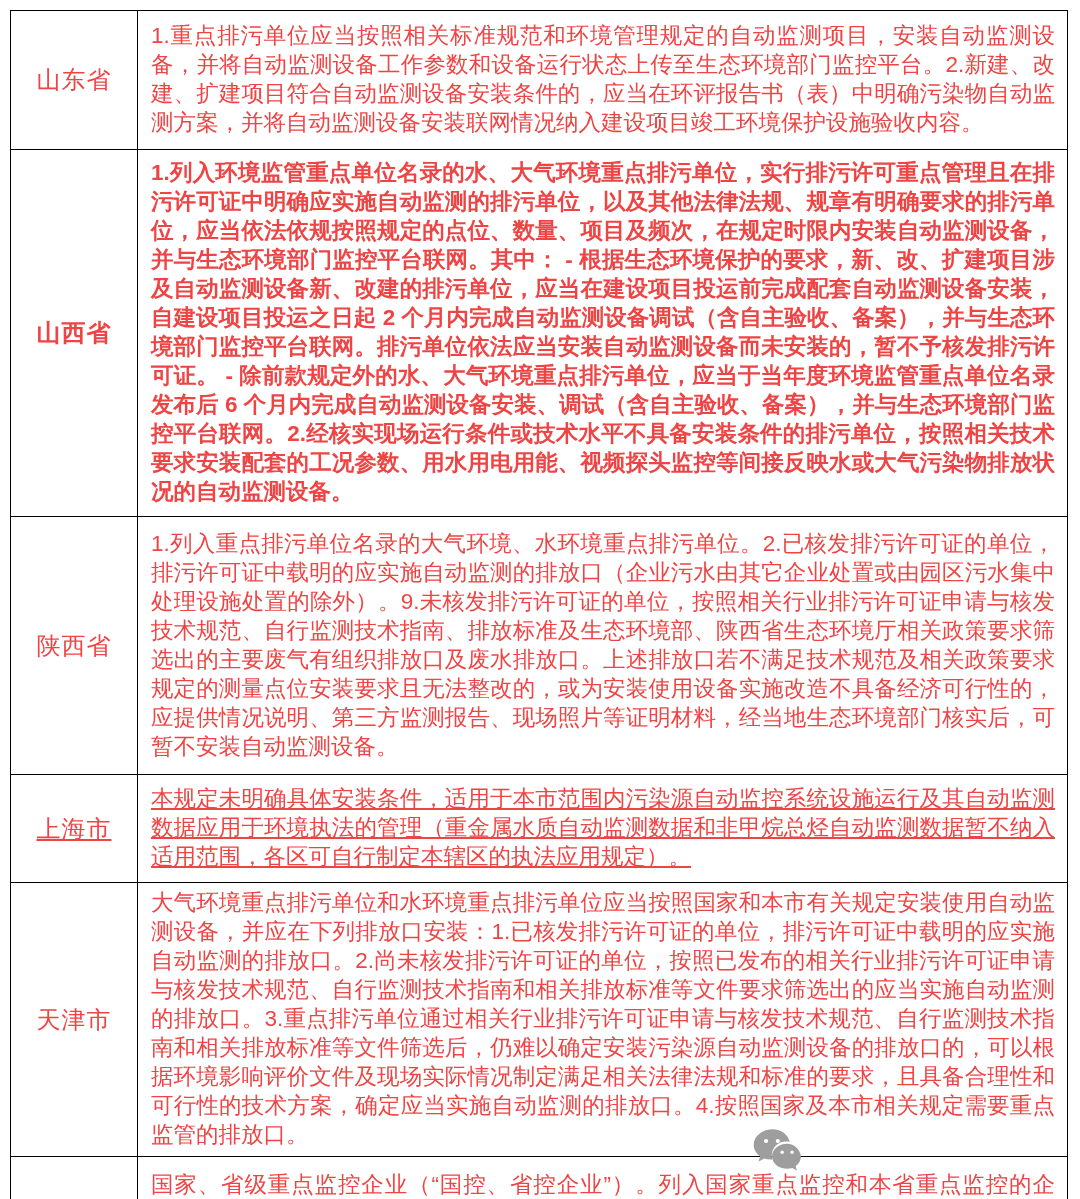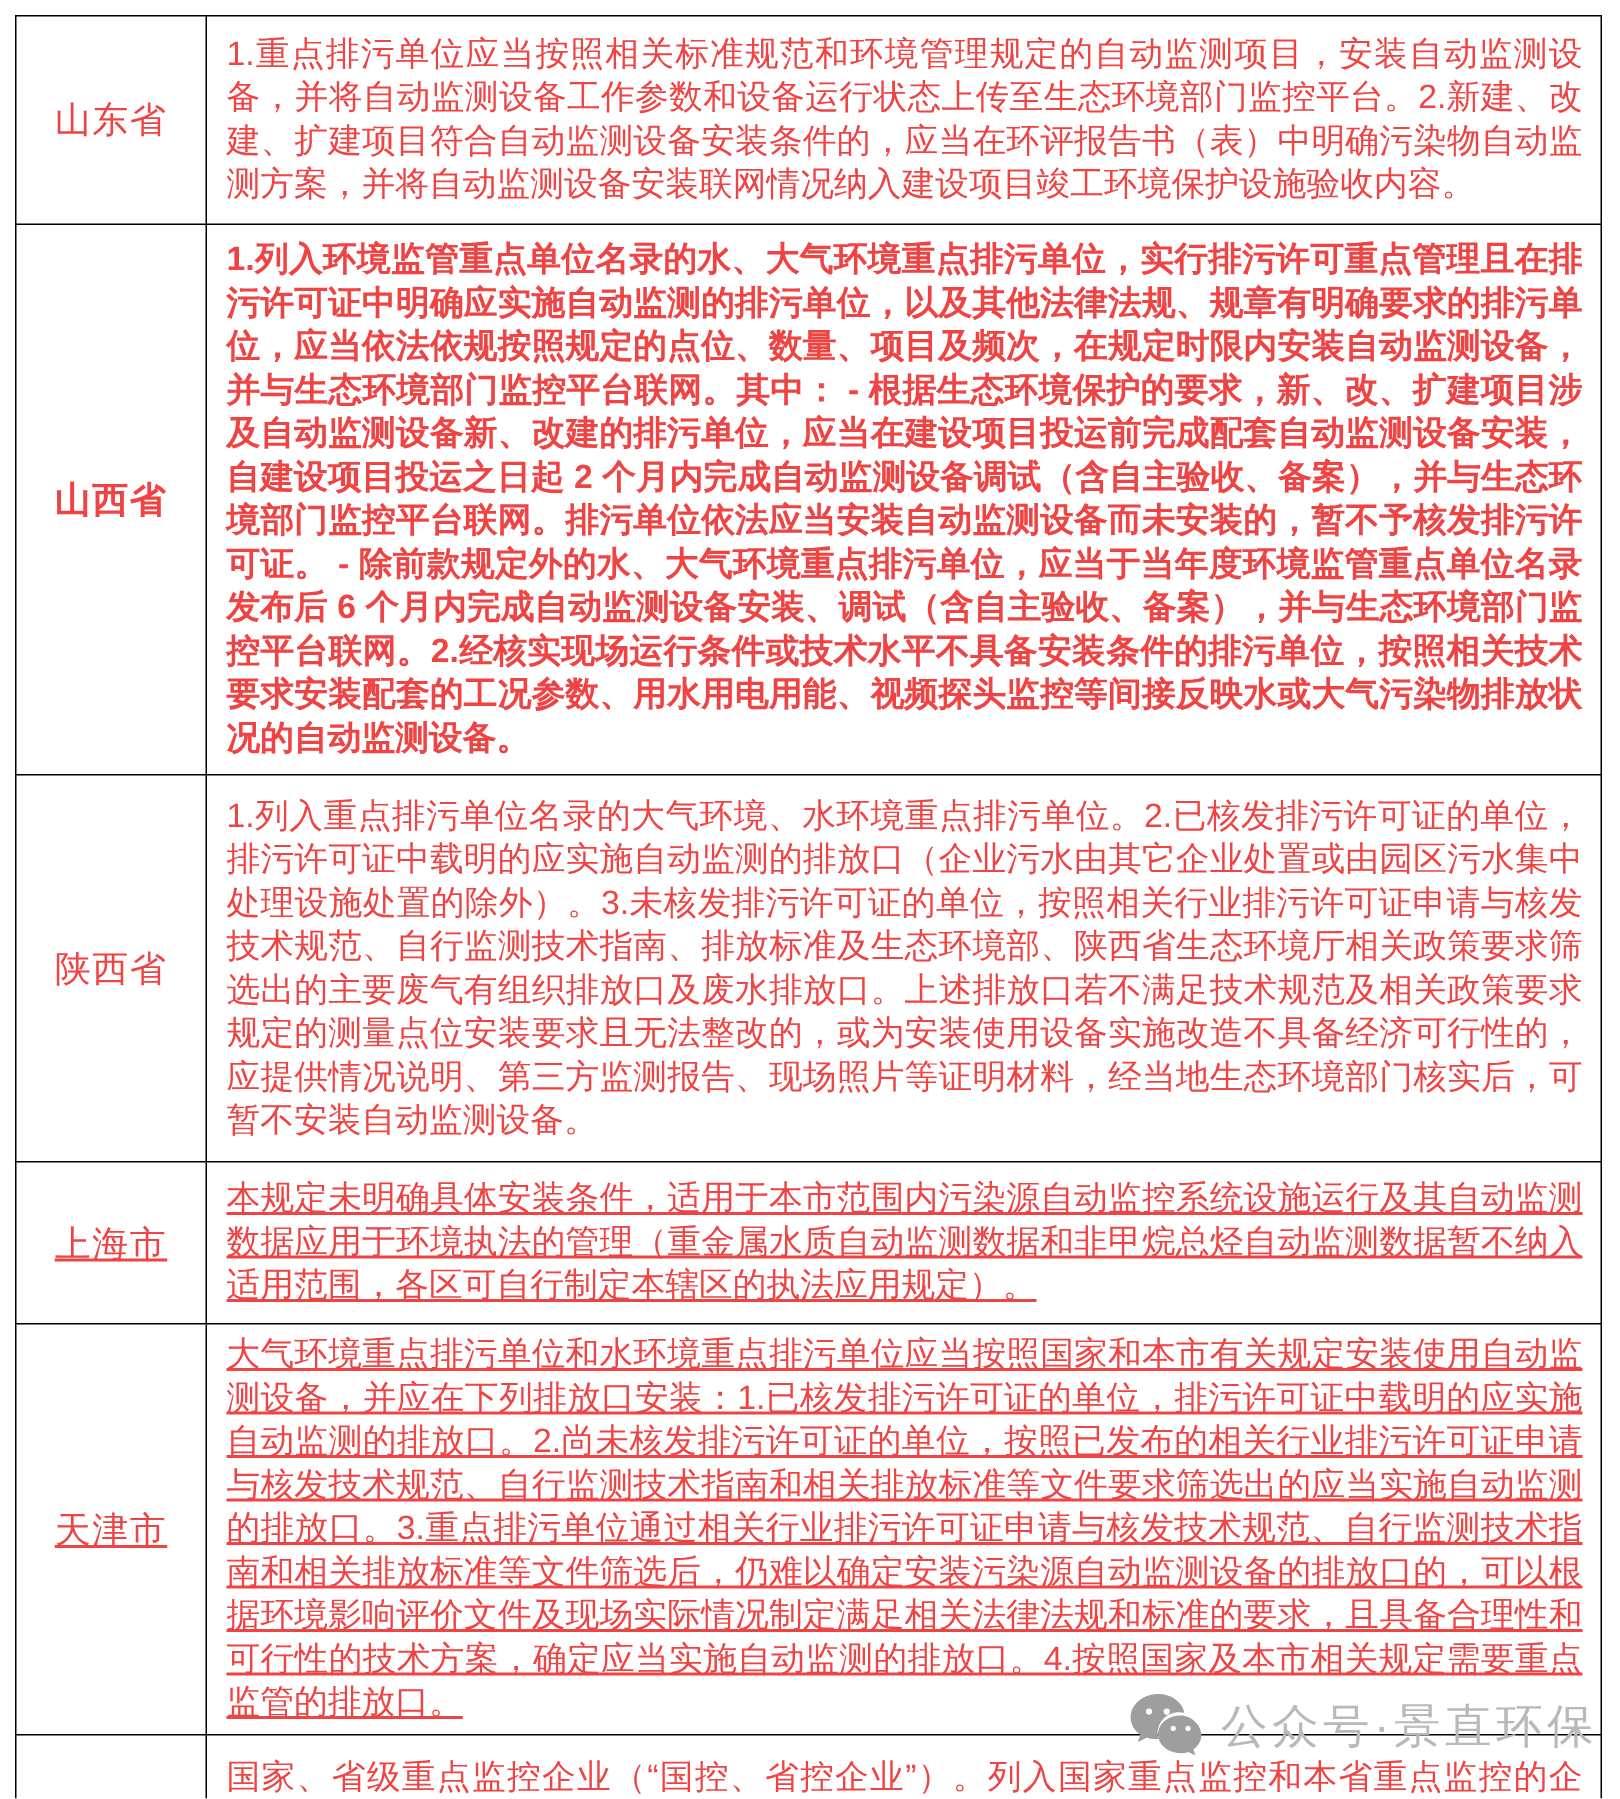--- a/index.html
+++ b/index.html
@@ -38,21 +38,21 @@
   td.content {
     font-size: 22.5px;
     line-height: 29px;
     text-align: justify;
     padding: 5px 12px 7px 13px;
   }
   tr.r1 td { height: 126px; }
   tr.r2 td { height: 354px; font-weight: bold; }
   tr.r3 td { height: 245px; }
   tr.r4 td { height: 95px; text-decoration: underline;  }
-  tr.r5 td { height: 260px; text-decoration: underline; }
+  tr.r5 td { height: 260px; }
   tr.r6 td { height: 102px; }
 
   .watermark {
     position: absolute;
     left: 752px;
     top: 1128px;
     display: flex;
     align-items: center;
     color: #b9b9b9;
     pointer-events: none;
@@ -79,21 +79,21 @@
       <tr class="r1">
         <td class="province">山东省</td>
         <td class="content">1.重点排污单位应当按照相关标准规范和环境管理规定的自动监测项目，安装自动监测设备，并将自动监测设备工作参数和设备运行状态上传至生态环境部门监控平台。2.新建、改建、扩建项目符合自动监测设备安装条件的，应当在环评报告书（表）中明确污染物自动监测方案，并将自动监测设备安装联网情况纳入建设项目竣工环境保护设施验收内容。</td>
       </tr>
       <tr class="r2">
         <td class="province">山西省</td>
         <td class="content">1.列入环境监管重点单位名录的水、大气环境重点排污单位，实行排污许可重点管理且在排污许可证中明确应实施自动监测的排污单位，以及其他法律法规、规章有明确要求的排污单位，应当依法依规按照规定的点位、数量、项目及频次，在规定时限内安装自动监测设备，并与生态环境部门监控平台联网。其中： - 根据生态环境保护的要求，新、改、扩建项目涉及自动监测设备新、改建的排污单位，应当在建设项目投运前完成配套自动监测设备安装，自建设项目投运之日起 2 个月内完成自动监测设备调试（含自主验收、备案），并与生态环境部门监控平台联网。排污单位依法应当安装自动监测设备而未安装的，暂不予核发排污许可证。 - 除前款规定外的水、大气环境重点排污单位，应当于当年度环境监管重点单位名录发布后 6 个月内完成自动监测设备安装、调试（含自主验收、备案），并与生态环境部门监控平台联网。2.经核实现场运行条件或技术水平不具备安装条件的排污单位，按照相关技术要求安装配套的工况参数、用水用电用能、视频探头监控等间接反映水或大气污染物排放状况的自动监测设备。</td>
       </tr>
       <tr class="r3">
         <td class="province">陕西省</td>
-        <td class="content">1.列入重点排污单位名录的大气环境、水环境重点排污单位。2.已核发排污许可证的单位，排污许可证中载明的应实施自动监测的排放口（企业污水由其它企业处置或由园区污水集中处理设施处置的除外）。3.未核发排污许可证的单位，按照相关行业排污许可证申请与核发技术规范、自行监测技术指南、排放标准及生态环境部、陕西省生态环境厅相关政策要求筛选出的主要废气有组织排放口及废水排放口。上述排放口若不满足技术规范及相关政策要求规定的测量点位安装要求且无法整改的，或为安装使用设备实施改造不具备经济可行性的，应提供情况说明、第三方监测报告、现场照片等证明材料，经当地生态环境部门核实后，可暂不安装自动监测设备。</td>
+        <td class="content">1.列入重点排污单位名录的大气环境、水环境重点排污单位。2.已核发排污许可证的单位，排污许可证中载明的应实施自动监测的排放口（企业污水由其它企业处置或由园区污水集中处理设施处置的除外）。9.未核发排污许可证的单位，按照相关行业排污许可证申请与核发技术规范、自行监测技术指南、排放标准及生态环境部、陕西省生态环境厅相关政策要求筛选出的主要废气有组织排放口及废水排放口。上述排放口若不满足技术规范及相关政策要求规定的测量点位安装要求且无法整改的，或为安装使用设备实施改造不具备经济可行性的，应提供情况说明、第三方监测报告、现场照片等证明材料，经当地生态环境部门核实后，可暂不安装自动监测设备。</td>
       </tr>
       <tr class="r4">
         <td class="province">上海市</td>
         <td class="content">本规定未明确具体安装条件，适用于本市范围内污染源自动监控系统设施运行及其自动监测数据应用于环境执法的管理（重金属水质自动监测数据和非甲烷总烃自动监测数据暂不纳入适用范围，各区可自行制定本辖区的执法应用规定）。</td>
       </tr>
       <tr class="r5">
         <td class="province">天津市</td>
         <td class="content">大气环境重点排污单位和水环境重点排污单位应当按照国家和本市有关规定安装使用自动监测设备，并应在下列排放口安装：1.已核发排污许可证的单位，排污许可证中载明的应实施自动监测的排放口。2.尚未核发排污许可证的单位，按照已发布的相关行业排污许可证申请与核发技术规范、自行监测技术指南和相关排放标准等文件要求筛选出的应当实施自动监测的排放口。3.重点排污单位通过相关行业排污许可证申请与核发技术规范、自行监测技术指南和相关排放标准等文件筛选后，仍难以确定安装污染源自动监测设备的排放口的，可以根据环境影响评价文件及现场实际情况制定满足相关法律法规和标准的要求，且具备合理性和可行性的技术方案，确定应当实施自动监测的排放口。4.按照国家及本市相关规定需要重点监管的排放口。</td>
       </tr>
       <tr class="r6">
@@ -109,16 +109,15 @@
         <path d="M23.5 1C11.6 1 2 9 2 18.9c0 5.4 2.9 10.2 7.4 13.4l-1.9 5.8 6.6-3.4c2.3.7 4.8 1.1 7.4 1.1.7 0 1.3 0 2-.1-.4-1.4-.7-2.9-.7-4.4C22.8 22.2 30 15 39 15c1.5 0 3 .2 4.4.5C41.8 7.2 33.5 1 23.5 1z"></path>
         <path d="M40.5 17.5c-9.6 0-17.4 6.5-17.4 14.5S30.9 46.5 40.5 46.5c2.1 0 4.1-.3 6-.9l5.4 2.8-1.6-4.8c3.7-2.6 6.1-6.5 6.1-10.9 0-8-7.8-15.2-15.9-15.2z"></path>
       </g>
       <g fill="#ffffff">
         <circle cx="16.2" cy="14.5" r="2.4"></circle>
         <circle cx="29.8" cy="14.5" r="2.4"></circle>
         <circle cx="34.8" cy="27.5" r="2"></circle>
         <circle cx="46.2" cy="27.5" r="2"></circle>
       </g>
     </svg>
-    <span class="wm-text">公众号·景直环保</span>
   </div>
 
 </div>
 
 </body></html>

